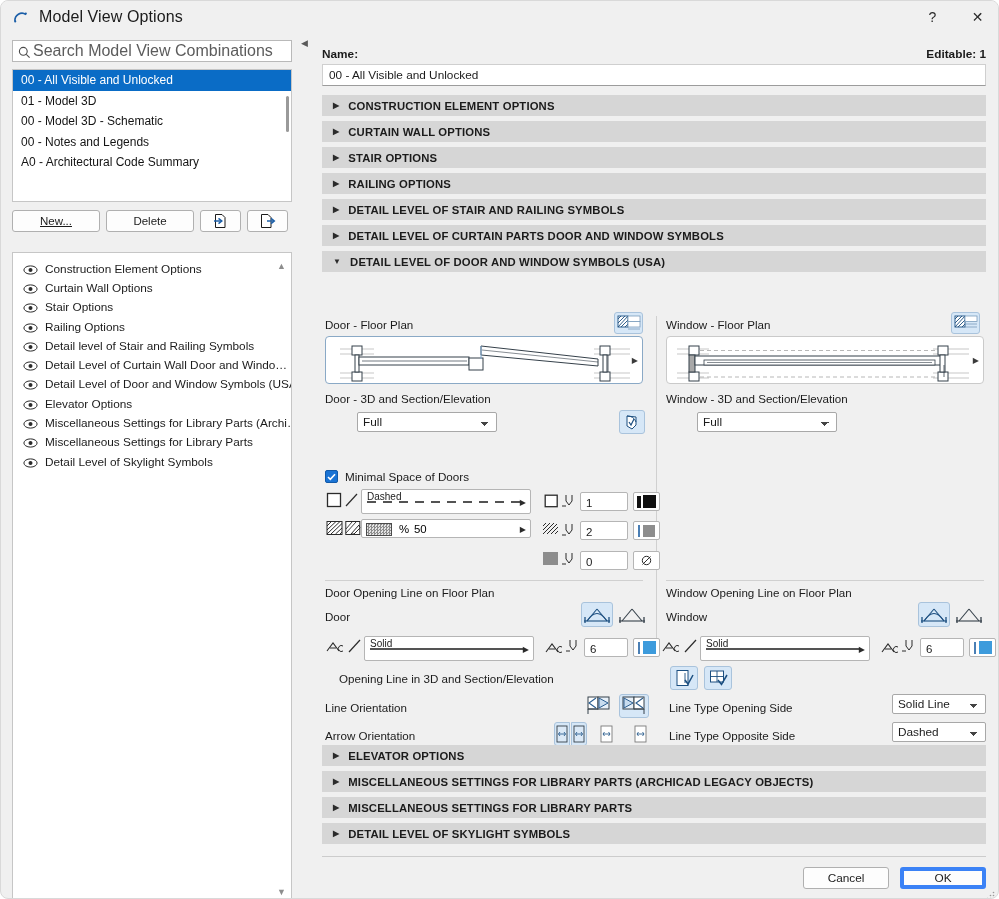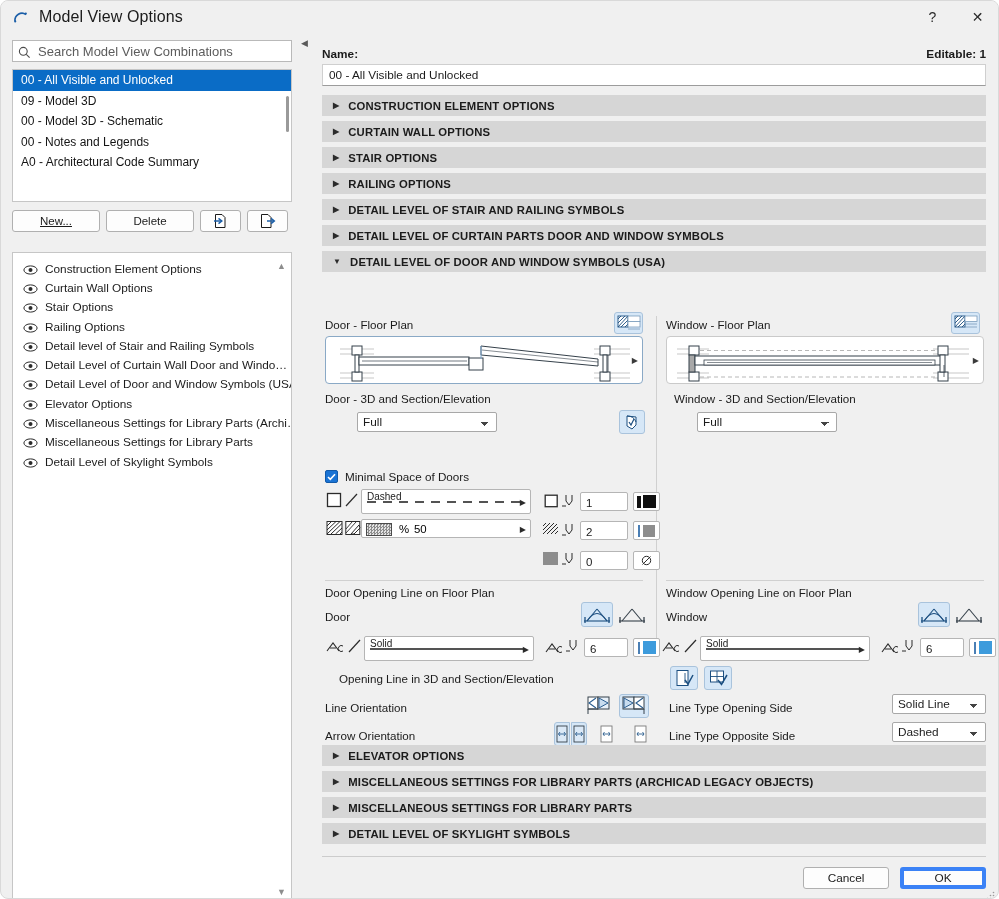--- a/index.html
+++ b/index.html
@@ -40,22 +40,22 @@
     background:#f0f0f0;
   }
   .search-wrap {
     position:absolute; left:5px; top:6px; width:280px; height:22px;
     background:#fff; border:1px solid #b9b9b9;
     display:flex; align-items:center;
   }
   .search-ico { margin-left:5px; width:13px; height:13px; }
   .search-input {
     border:0; outline:0; background:transparent;
-    font-family:"Liberation Sans", sans-serif; font-size:13px; color:#4a4a4a;
-    margin-left:5px; width:245px; height:18px;
+    font-family:"Liberation Sans", sans-serif; font-size:16px; color:#4a4a4a;
+    width:245px; height:18px;
   }
   .search-input::placeholder { color:#5c5c5c; }
 
   .combo-list {
     position:absolute; left:5px; top:35px; width:280px; height:133px;
     background:#fff; border:1px solid #c6c6c6; overflow:hidden;
   }
   .combo-item {
     height:20.6px; line-height:20.6px; padding-left:8px;
     font-size:12px; color:#141414; white-space:nowrap; cursor:default;
@@ -239,21 +239,21 @@
         <svg width="13" height="13" viewBox="0 0 13 13">
           <circle cx="5.3" cy="5.3" r="3.9" fill="none" stroke="#4a4a4a" stroke-width="1.1"></circle>
           <line x1="8.3" y1="8.3" x2="11.6" y2="11.6" stroke="#4a4a4a" stroke-width="1.1"></line>
         </svg>
       </span>
       <input class="search-input" type="text" placeholder="Search Model View Combinations" style="">
     </div>
 
     <div class="combo-list">
       <div class="combo-item sel">00 - All Visible and Unlocked</div>
-      <div class="combo-item">09 - Model 3D</div>
+      <div class="combo-item">01 - Model 3D</div>
       <div class="combo-item">00 - Model 3D - Schematic</div>
       <div class="combo-item">00 - Notes and Legends</div>
       <div class="combo-item">A0 - Architectural Code Summary</div>
       <div class="list-sb"></div>
     </div>
 
     <div class="btn-row">
       <div class="btn btn-new">New...</div>
       <div class="btn btn-del">Delete</div>
       <div class="btn btn-ico">
@@ -650,21 +650,21 @@
             <rect x="37" y="23" width="231" height="5" fill="#fff" stroke="#35404a" stroke-width="0.8"></rect>
             <line x1="40" y1="25.5" x2="265" y2="25.5" stroke="#35404a" stroke-width="0.6"></line>
             <rect x="271" y="9" width="10" height="9" fill="#fff" stroke="#35404a" stroke-width="1"></rect>
             <rect x="271" y="35" width="10" height="9" fill="#fff" stroke="#35404a" stroke-width="1"></rect>
             <rect x="273" y="18" width="5" height="17" fill="#fff" stroke="#35404a" stroke-width="1"></rect>
             <line x1="277" y1="28" x2="277" y2="40" stroke="#35404a" stroke-width="0.8"></line>
           </svg>
           <span class="pv-arrow">▶</span>
         </div>
 
-        <div style="position:absolute;left:12px;top:80px" class="grp-label">Window - 3D and Section/Elevation</div>
+        <div style="position:absolute;left:4px;top:80px" class="grp-label">Window - 3D and Section/Elevation</div>
         <select class="sel-ctl" style="position:absolute;left:35px;top:100px;width:140px">
           <option>Full</option>
         </select>
 
         <div class="hr" style="position:absolute;left:4px;top:268px;width:318px"></div>
 
         <div style="position:absolute;left:4px;top:274px" class="grp-label">Window Opening Line on Floor Plan</div>
         <div class="tiny" style="position:absolute;left:4px;top:298px">Window</div>
         <div class="icobtn" style="position:absolute;left:256px;top:290px;width:32px;height:25px">
           <svg width="28" height="19" viewBox="0 0 28 19">

